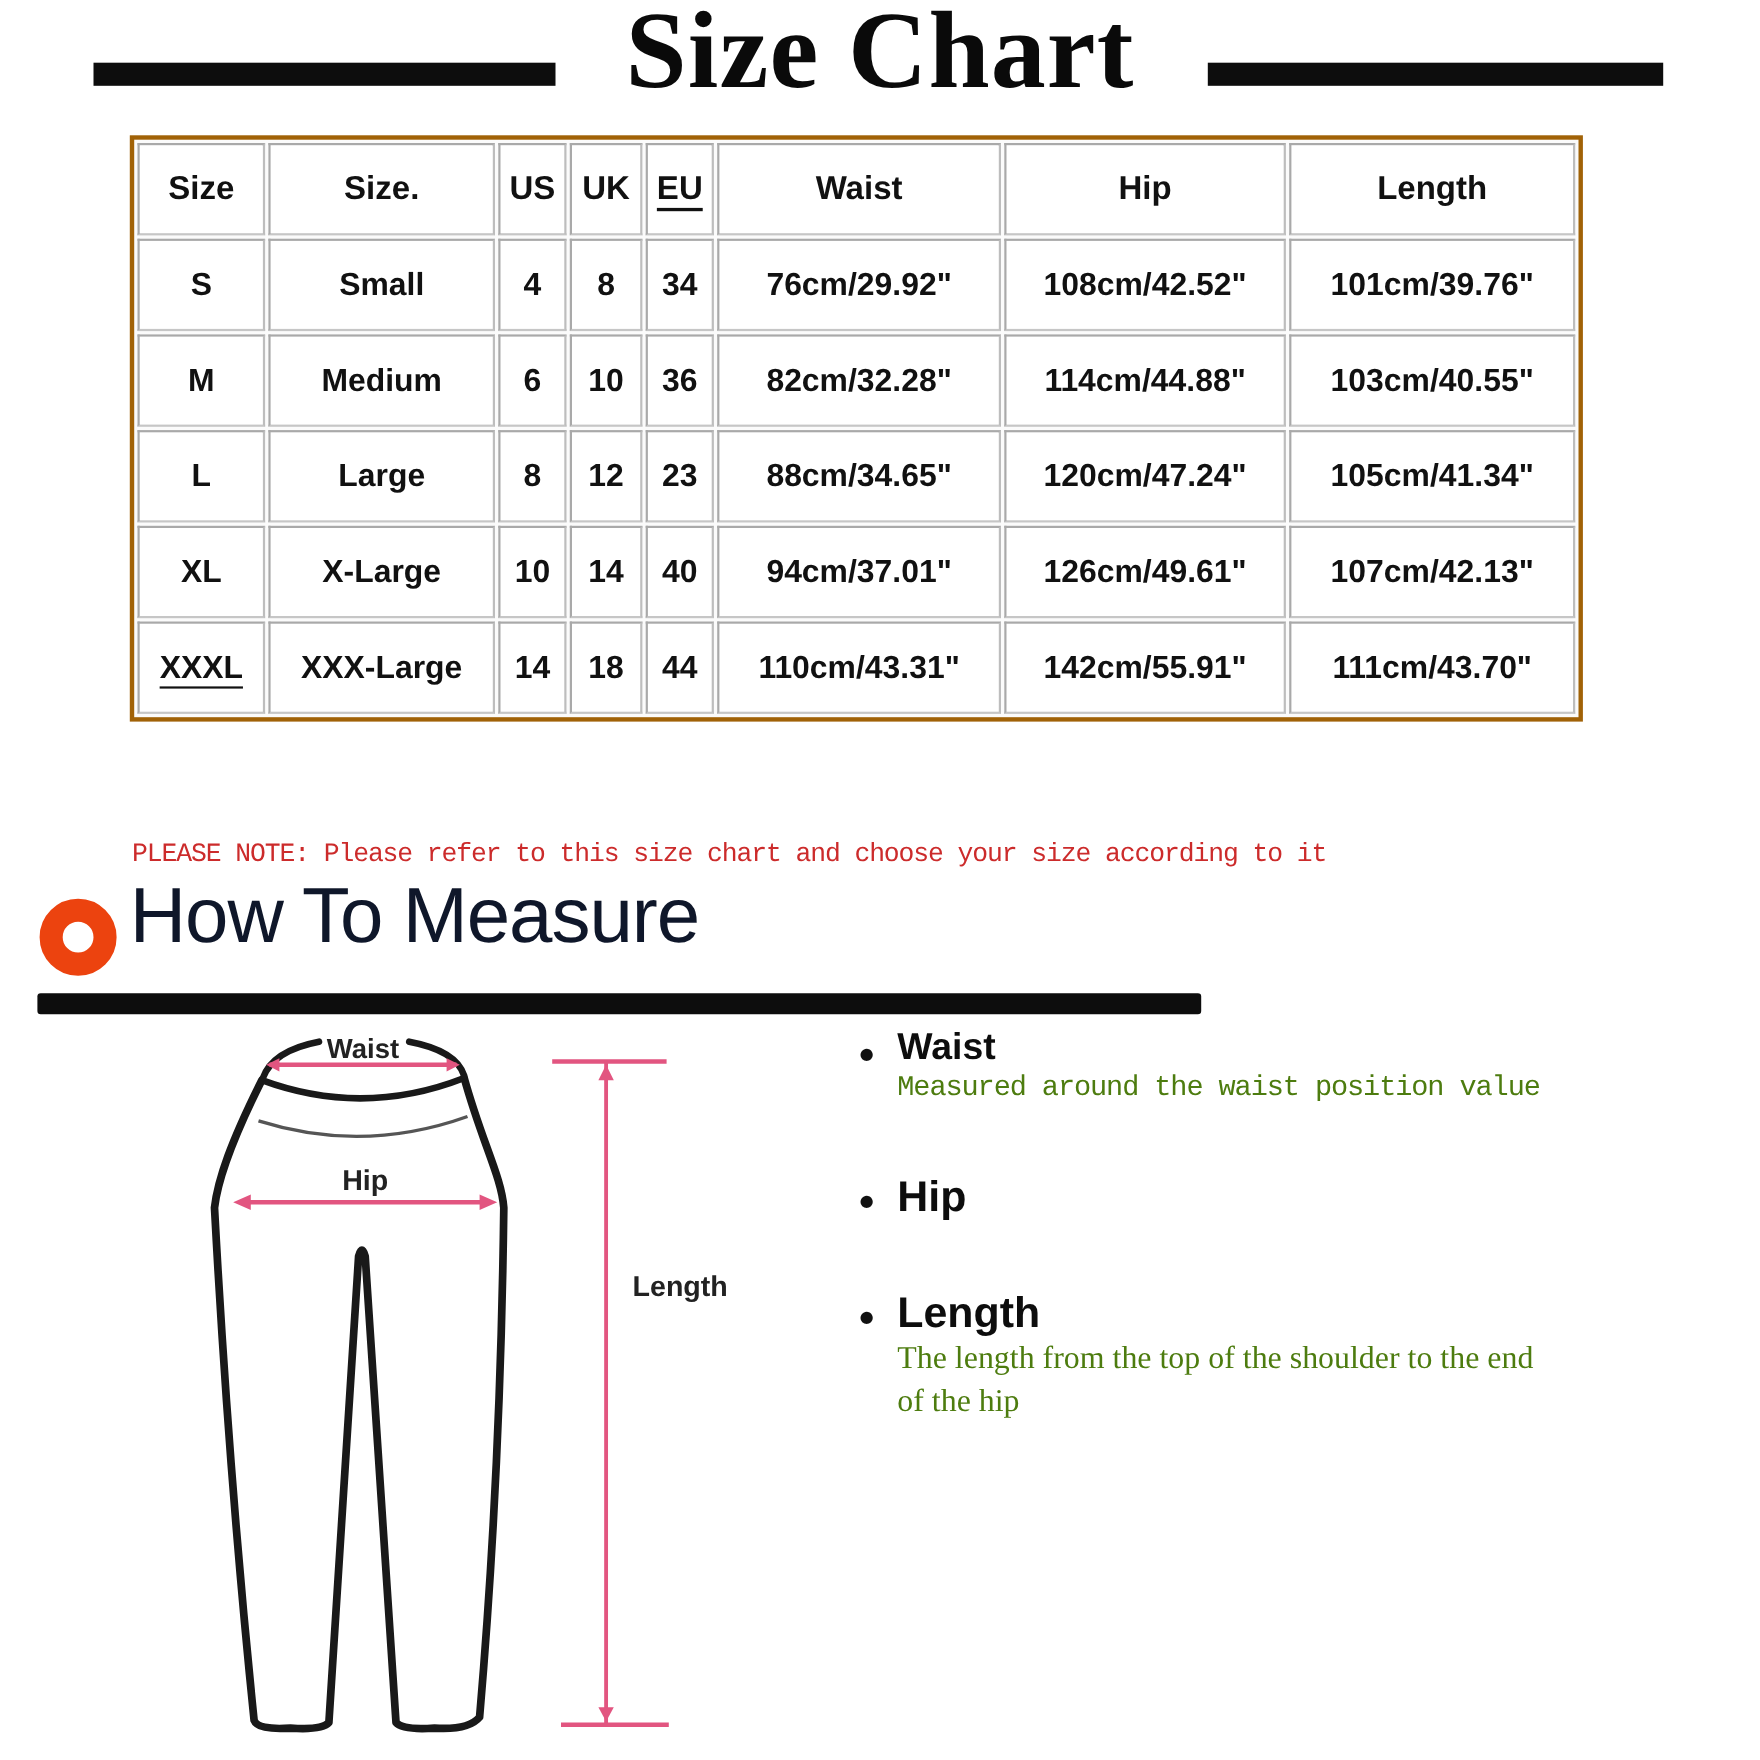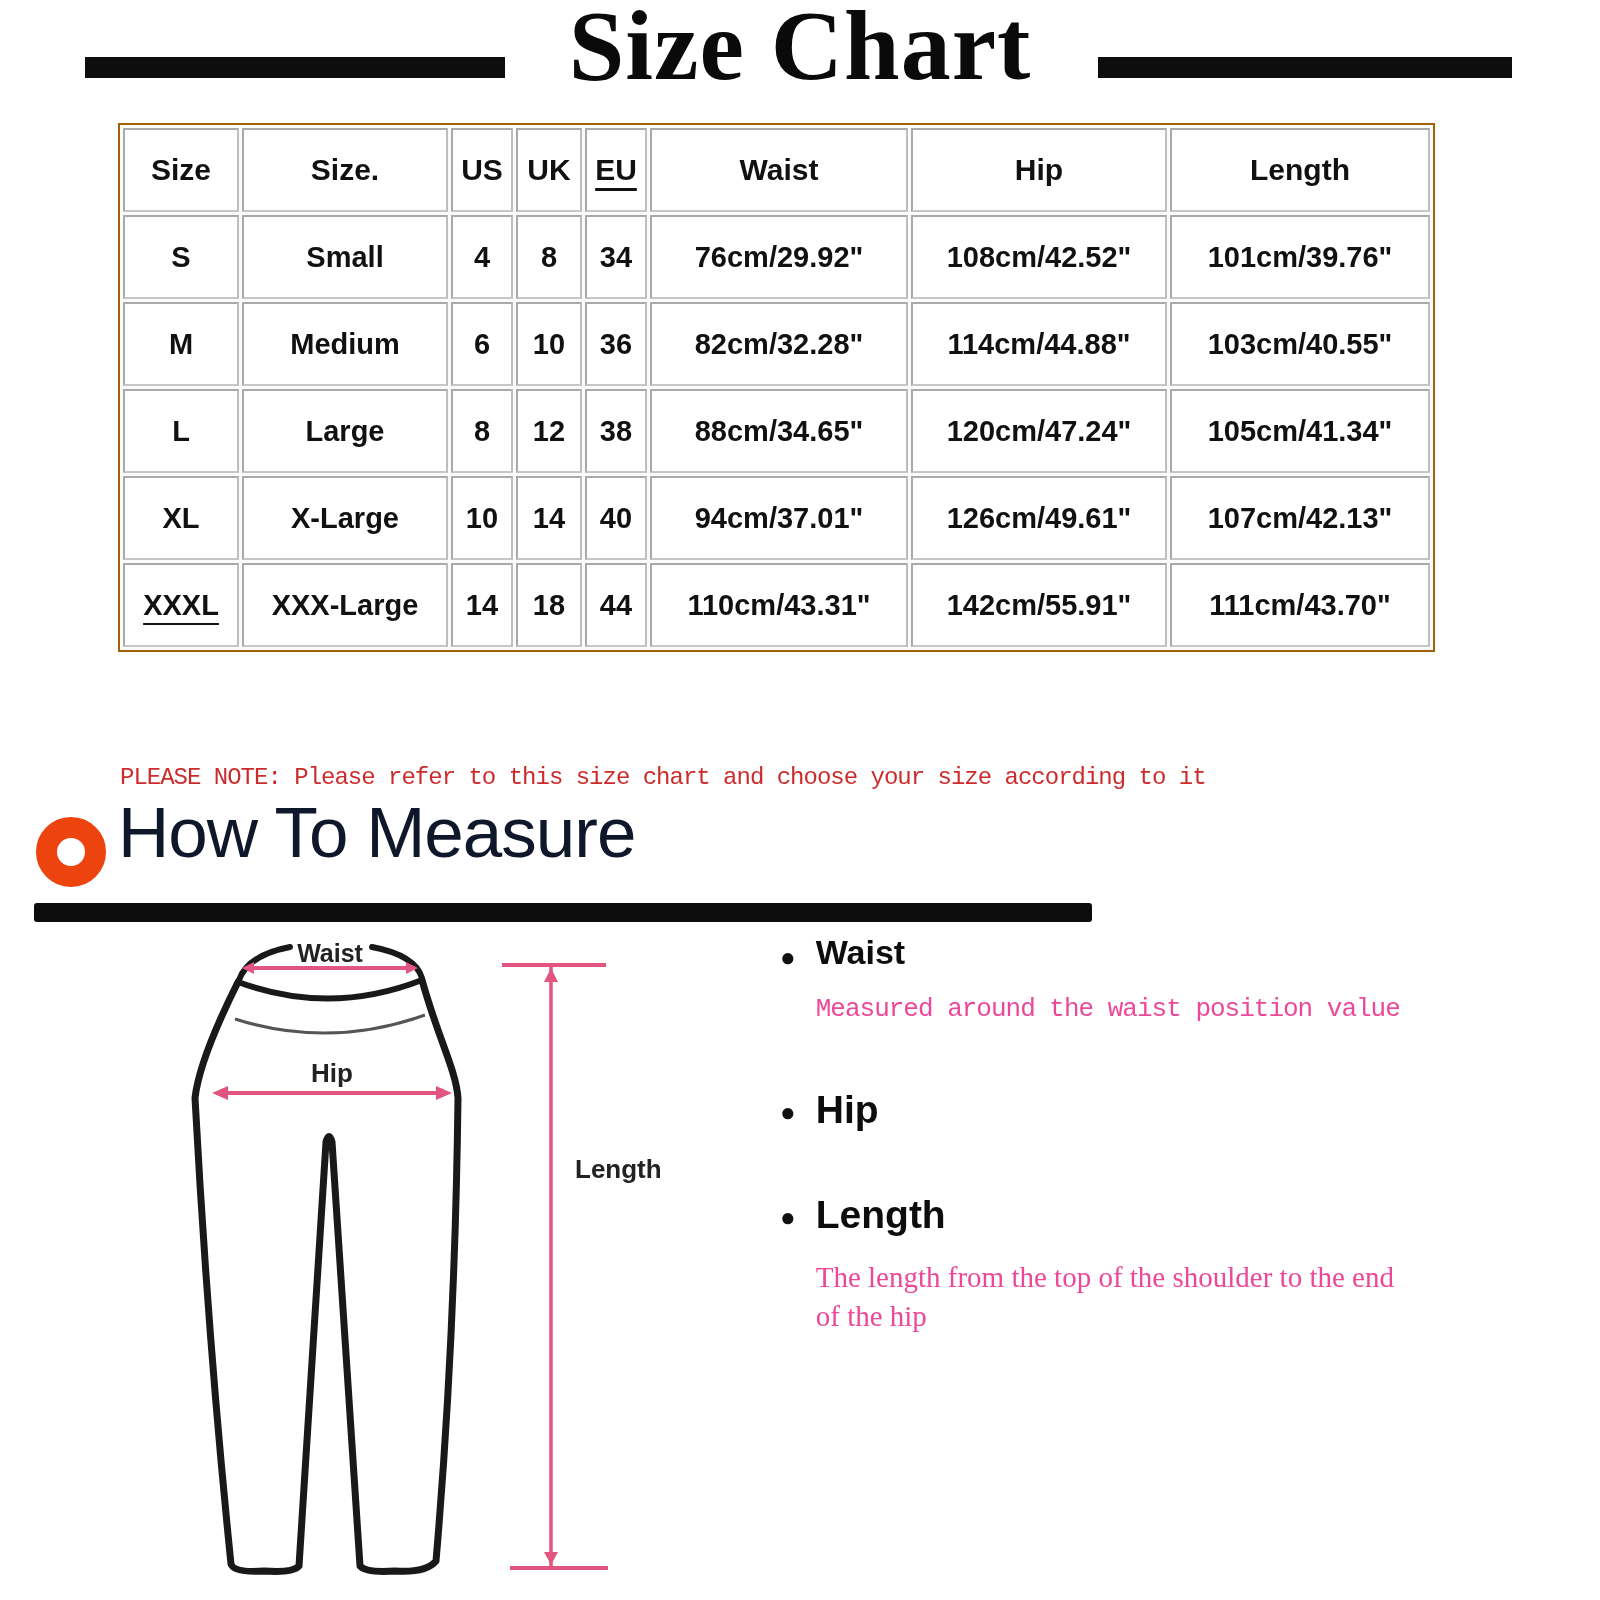--- a/index.html
+++ b/index.html
@@ -8,21 +8,21 @@
   
   .title-wrap{position:absolute;left:0;top:0;width:1484px;height:120px;}
   .title-bar{position:absolute;background:#0d0d0d;height:21px;top:57px;}
   .title-bar.left{left:85px;width:420px;}
   .title-bar.right{left:1098px;width:414px;}
   .page-title{position:absolute;left:0;top:-12px;width:1600px;text-align:center;
     font-family:"Liberation Serif",serif;font-weight:bold;font-size:100px;color:#0a0a0a;letter-spacing:1px;}
 
   
   .size-table-wrap{position:absolute;left:118px;top:123px;}
-  table.size-table{border-collapse:separate;border-spacing:3px;border:2px solid #a16207;background:#fbfbfb;}
+  table.size-table{border-collapse:separate;border-spacing:3px;border:4px solid #a16207;background:#fbfbfb;}
   table.size-table td{background:#fff;border:2px solid #a9a9a9;border-bottom-color:#c6c6c6;border-right-color:#bdbdbd;
     text-align:center;vertical-align:middle;height:80px;font-weight:bold;font-size:29px;color:#111;padding:0 4px;}
   table.size-table tr.head td{font-size:30px;}
   .wavy{text-decoration-line:underline;text-decoration-style:wavy;text-decoration-color:#c43c3c;
     text-decoration-thickness:2px;text-underline-offset:8px;text-decoration:underline;}
 
   
   .note{position:absolute;left:120px;top:764px;font-family:"Liberation Mono","DejaVu Sans Mono",monospace;
     font-size:24px;color:#cc2b2b;white-space:nowrap;font-weight:normal;letter-spacing:-1px;}
 
@@ -33,21 +33,21 @@
 
   
   .diagram{position:absolute;left:150px;top:920px;width:770px;height:680px;}
 
   
   .measure-list{position:absolute;left:780px;top:934px;width:720px;}
   .m-item{display:flex;align-items:flex-start;margin-bottom:62px;}
   .m-dot{font-size:26px;line-height:1;margin:10px 20px 0 0;color:#111;}
   .m-title{font-weight:bold;font-size:34px;color:#0d0d0d;line-height:1.1;}
   .m-item:nth-child(2) .m-title,.m-item:nth-child(3) .m-title{font-size:39px;}
-  .m-desc{font-size:26px;color:#ec4899;margin-top:21px;white-space:pre-wrap;line-height:1.35;}
+  .m-desc{font-size:26px;color:#4d7c0f;margin-top:0;white-space:pre-wrap;line-height:1.35;}
   .m-desc.mono{font-family:"Liberation Mono","DejaVu Sans Mono",monospace;letter-spacing:-1px;}
   .m-desc.serif{font-family:"Liberation Serif",serif;font-size:29px;}
   .m-item:nth-child(3) .m-desc{max-width:585px;}
 </style>
 </head>
 <body>
 
 <div class="title-wrap">
   <div class="title-bar left"></div>
   <div class="page-title">Size Chart</div>
@@ -95,21 +95,21 @@
     <td><span>36</span></td>
     <td><span>82cm/32.28"</span></td>
     <td><span>114cm/44.88"</span></td>
     <td><span>103cm/40.55"</span></td>
   </tr>
   <tr>
     <td><span>L</span></td>
     <td><span>Large</span></td>
     <td><span>8</span></td>
     <td><span>12</span></td>
-    <td><span>38</span></td>
+    <td><span>23</span></td>
     <td><span>88cm/34.65"</span></td>
     <td><span>120cm/47.24"</span></td>
     <td><span>105cm/41.34"</span></td>
   </tr>
   <tr>
     <td><span>XL</span></td>
     <td><span>X-Large</span></td>
     <td><span>10</span></td>
     <td><span>14</span></td>
     <td><span>40</span></td>

